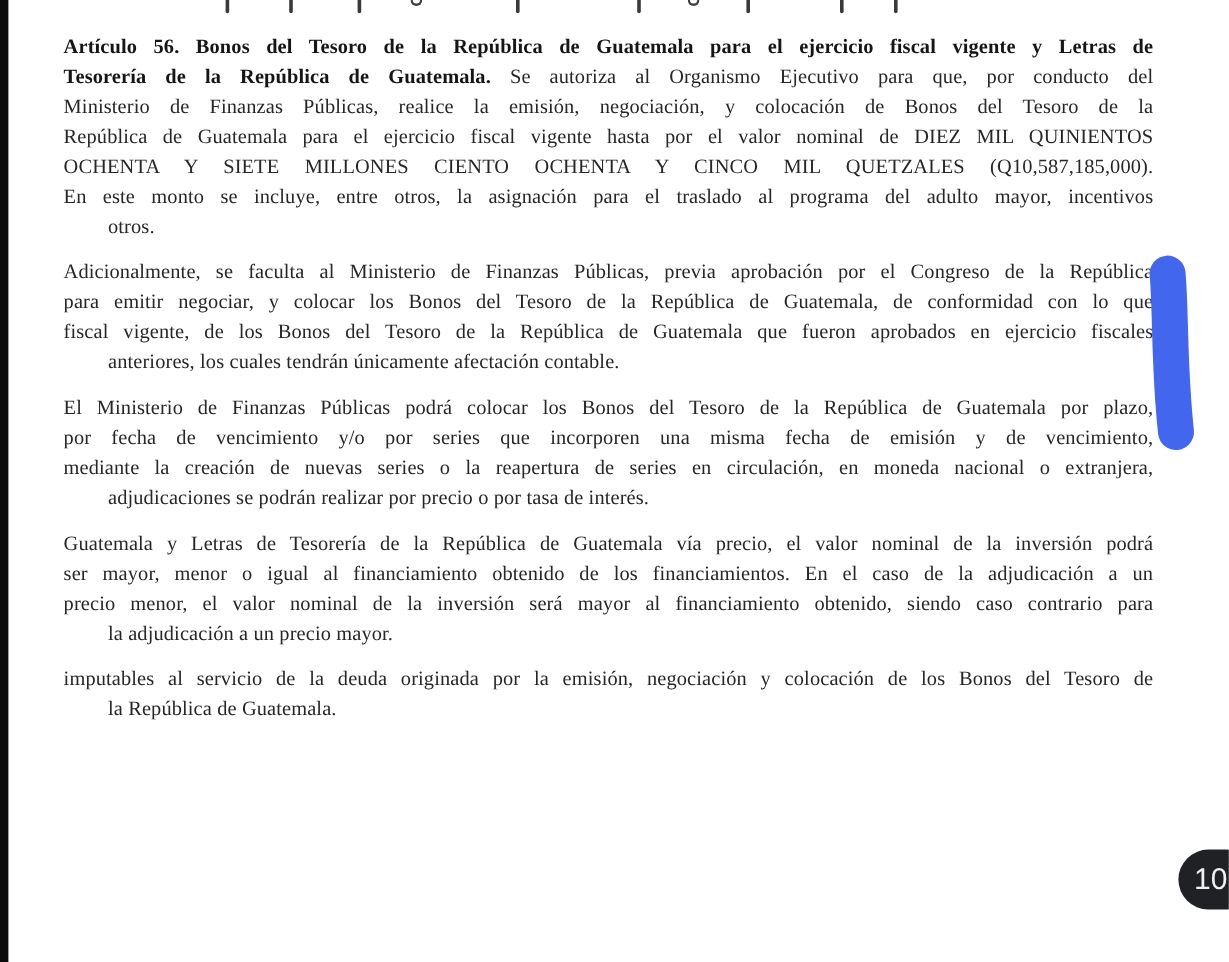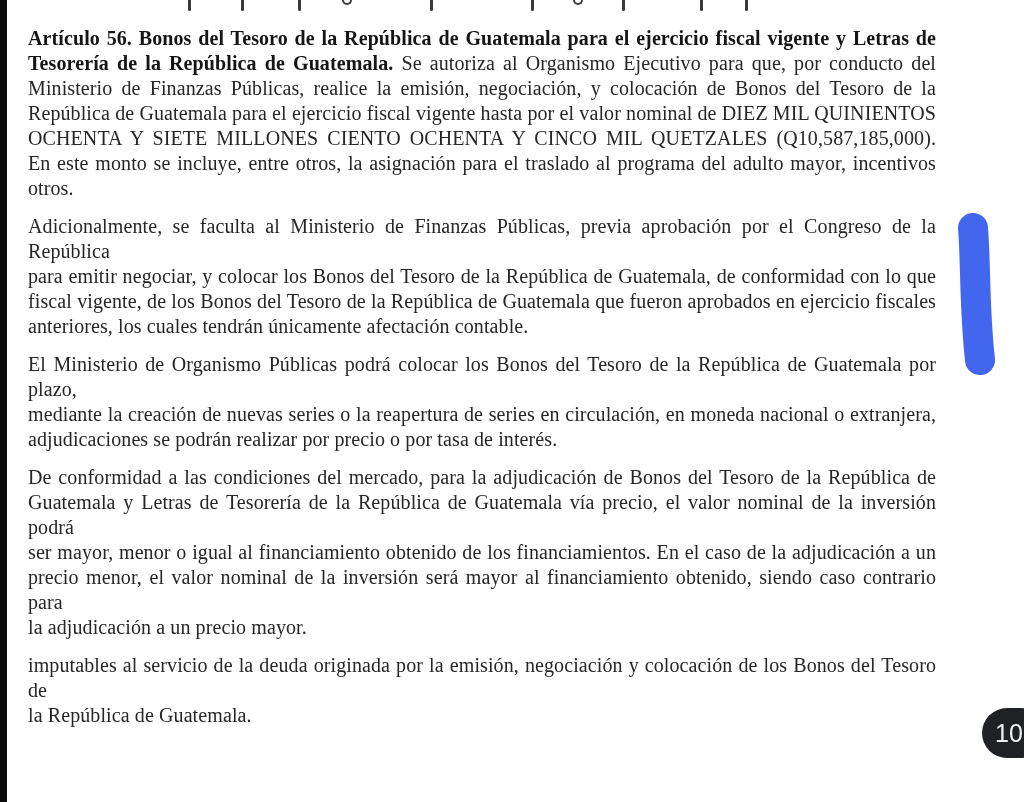--- a/index.html
+++ b/index.html
@@ -26,28 +26,28 @@
     background: #3a3a3a; border-radius: 0 0 2px 2px;
   }
   .clip-frag .bowl {
     position: absolute; top: -4px; width: 10px; height: 9px;
     border: 2px solid #3f3f3f; border-top: none; border-radius: 0 0 7px 7px;
     box-sizing: border-box;
   }
 
   
   .doc {
-    position: absolute; left: 28px; top: 26px; width: 908px;
+    position: absolute; left: 53px; top: 26px; width: 908px;
     color: #262626;
-    font-size: 20px; line-height: 25px;
+    font-size: 17px; line-height: 25px;
     letter-spacing: 0.1px;
   }
   .para { margin: 0 0 13px 0; }
   .tl { text-align: justify; text-align-last: justify; white-space: normal; }
-  .tl.last { text-align-last: left; }
+  .tl.last { text-align-last: left; margin-left: 37px; }
   .tl b { font-weight: bold; color: #151515; }
 
   
   .marker { position: absolute; left: 945px; top: 210px; }
 
   
   .badge {
     position: absolute; top: 708px; right: -22px;
     width: 64px; height: 50px;
     background: #202124;
@@ -88,26 +88,26 @@
         <div class="tl">En este monto se incluye, entre otros, la asignación para el traslado al programa del adulto mayor, incentivos</div>
         <div class="tl last">otros.</div>
       </div>
       <div class="para">
         <div class="tl">Adicionalmente, se faculta al Ministerio de Finanzas Públicas, previa aprobación por el Congreso de la República</div>
         <div class="tl">para emitir negociar, y colocar los Bonos del Tesoro de la República de Guatemala, de conformidad con lo que</div>
         <div class="tl">fiscal vigente, de los Bonos del Tesoro de la República de Guatemala que fueron aprobados en ejercicio fiscales</div>
         <div class="tl last">anteriores, los cuales tendrán únicamente afectación contable.</div>
       </div>
       <div class="para">
-        <div class="tl">El Ministerio de Organismo Públicas podrá colocar los Bonos del Tesoro de la República de Guatemala por plazo,</div>
+        <div class="tl">El Ministerio de Finanzas Públicas podrá colocar los Bonos del Tesoro de la República de Guatemala por plazo,</div>
+        <div class="tl">por fecha de vencimiento y/o por series que incorporen una misma fecha de emisión y de vencimiento,</div>
         <div class="tl">mediante la creación de nuevas series o la reapertura de series en circulación, en moneda nacional o extranjera,</div>
         <div class="tl last">adjudicaciones se podrán realizar por precio o por tasa de interés.</div>
       </div>
       <div class="para">
-        <div class="tl">De conformidad a las condiciones del mercado, para la adjudicación de Bonos del Tesoro de la República de</div>
         <div class="tl">Guatemala y Letras de Tesorería de la República de Guatemala vía precio, el valor nominal de la inversión podrá</div>
         <div class="tl">ser mayor, menor o igual al financiamiento obtenido de los financiamientos. En el caso de la adjudicación a un</div>
         <div class="tl">precio menor, el valor nominal de la inversión será mayor al financiamiento obtenido, siendo caso contrario para</div>
         <div class="tl last">la adjudicación a un precio mayor.</div>
       </div>
       <div class="para">
         <div class="tl">imputables al servicio de la deuda originada por la emisión, negociación y colocación de los Bonos del Tesoro de</div>
         <div class="tl last">la República de Guatemala.</div>
       </div>
     </div>

